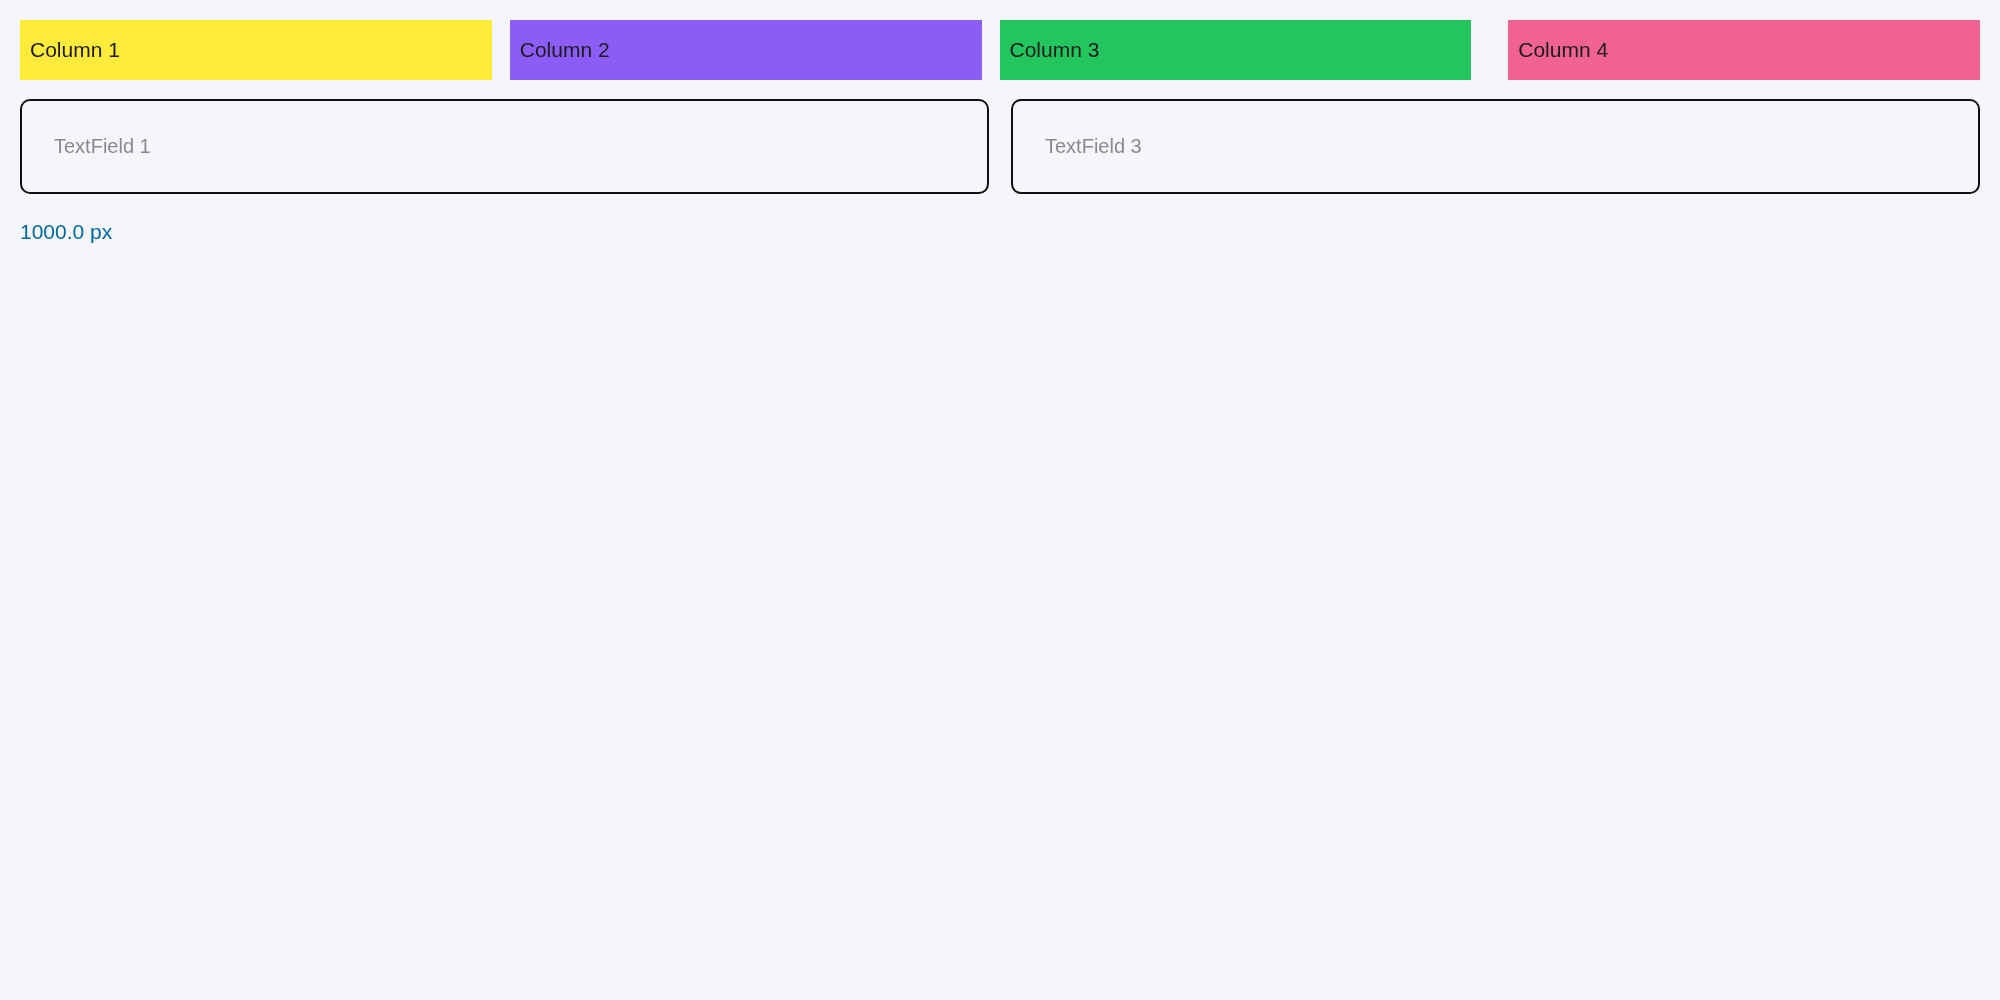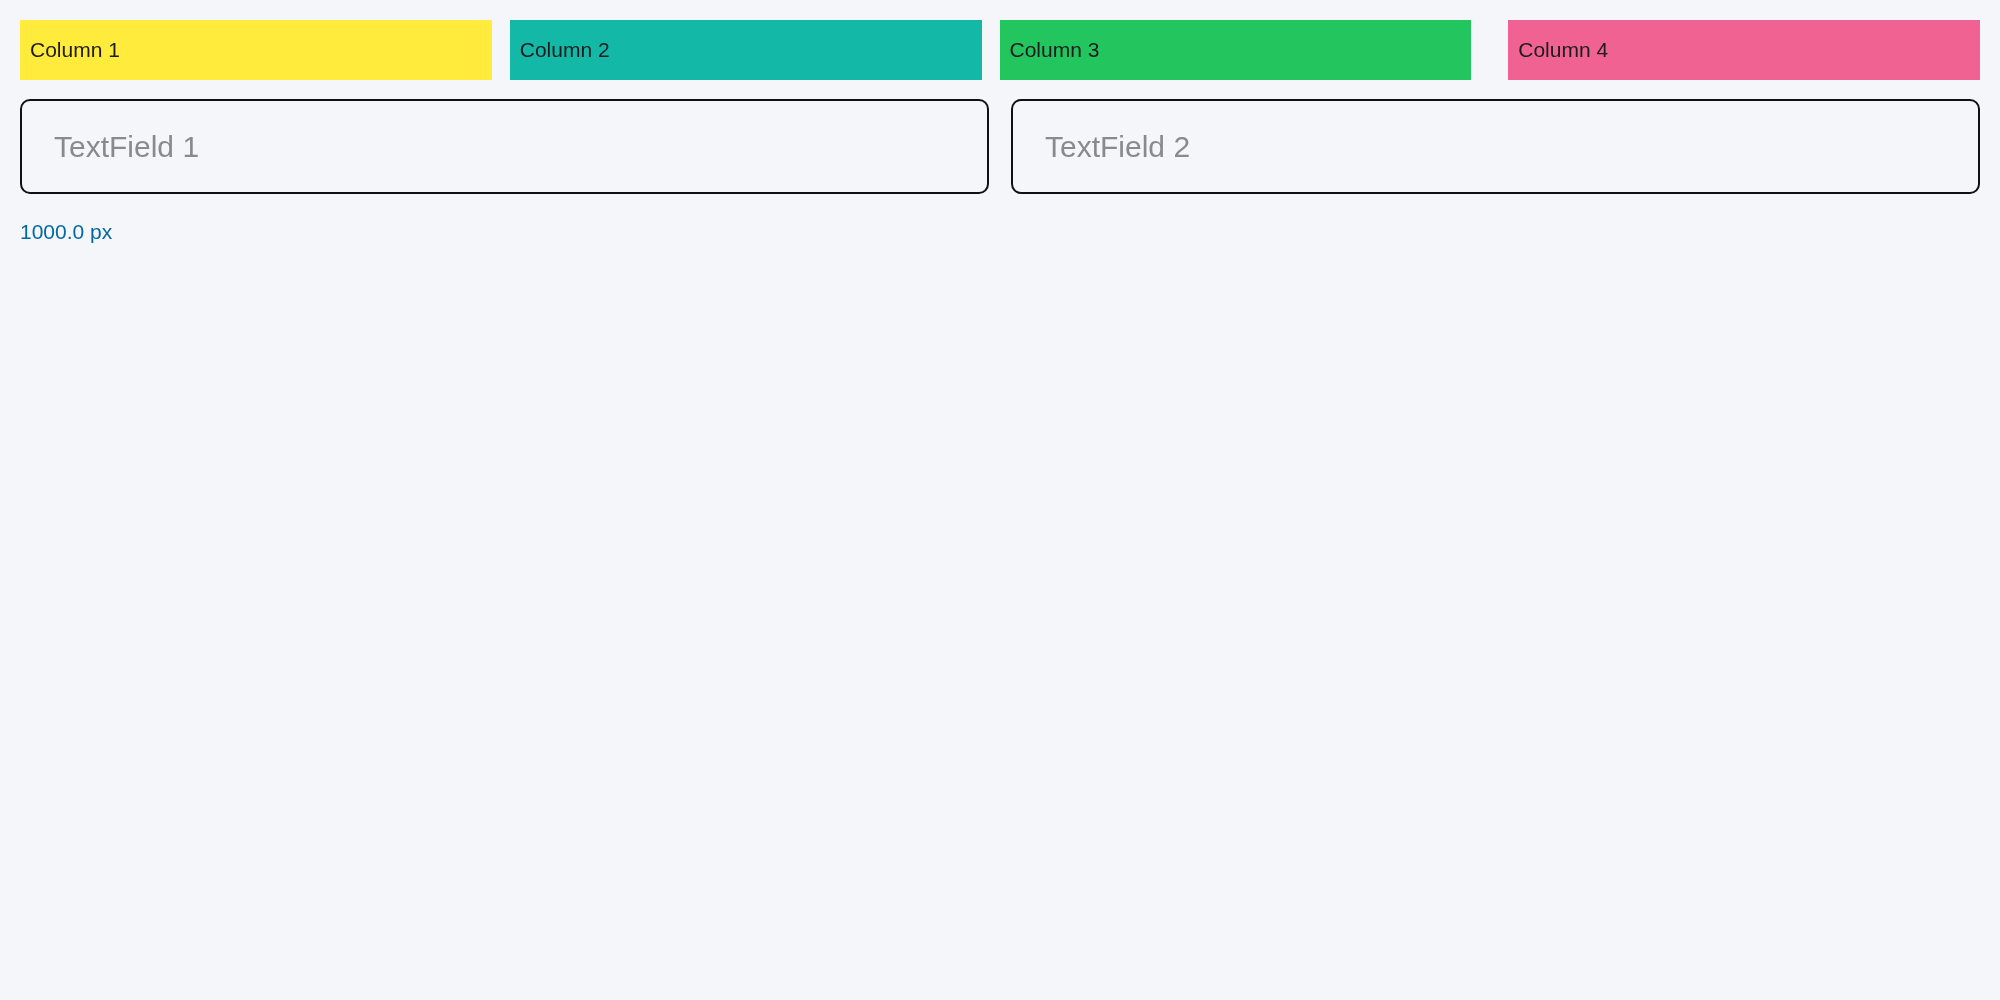--- a/index.html
+++ b/index.html
@@ -54,21 +54,21 @@
   }
 
   .textfield input {
     width: 100%;
     height: 100%;
     border: none;
     outline: none;
     background: transparent;
     padding: 0 32px;
     font-family: "Liberation Sans", sans-serif;
-    font-size: 30px;
+    font-size: 20px;
     color: #333;
   }
 
   .textfield input::placeholder {
     color: #8a8a8e;
     opacity: 1;
   }
 
   .width-label {
     margin-top: 26px;
@@ -78,35 +78,35 @@
 </style>
 </head>
 <body>
 
 <div class="page">
 
   <div class="columns-row">
     <div class="color-column" style="background: rgb(255, 235, 59);">
       <span>Column 1</span>
     </div>
-    <div class="color-column" style="background: #14b8a6;">
+    <div class="color-column" style="background: #8b5cf6;">
       <span>Column 2</span>
     </div>
     <div class="color-column" style="background: #22c55e;">
       <span>Column 3</span>
     </div>
     <div class="color-column" style="background: rgb(240, 98, 146); margin-left: 19px;">
       <span>Column 4</span>
     </div>
   </div>
 
   <div class="textfields-row">
     <div class="textfield">
       <input type="text" placeholder="TextField 1" style="">
     </div>
     <div class="textfield">
-      <input type="text" placeholder="TextField 2" style="">
+      <input type="text" placeholder="TextField 3" style="">
     </div>
   </div>
 
   <div class="width-label">1000.0 px</div>
 
 </div>
 
 </body></html>

